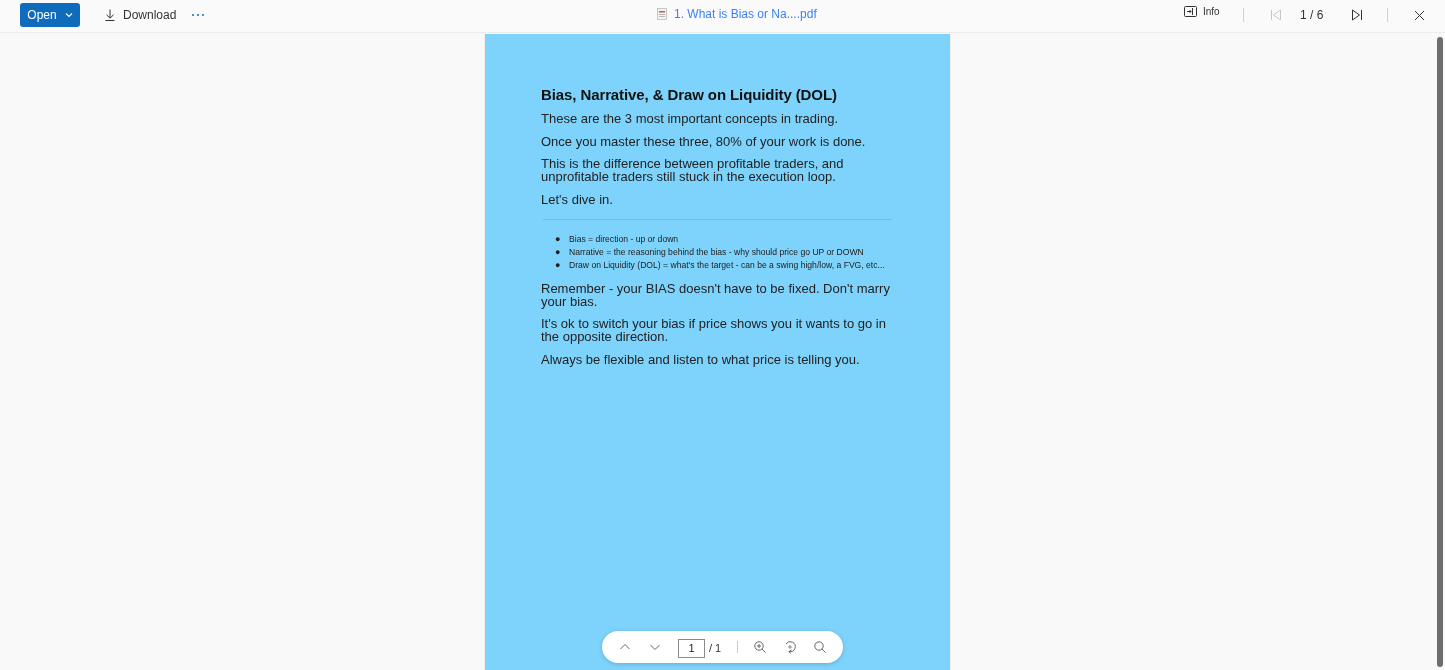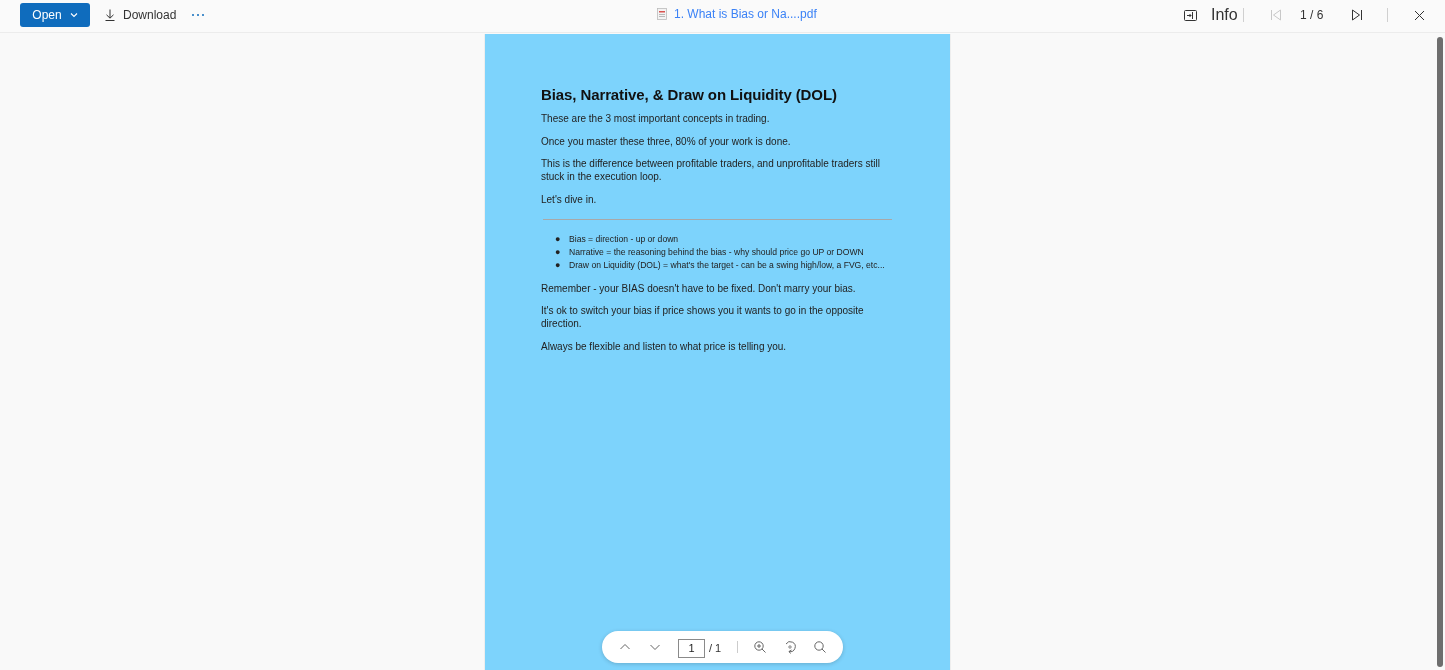--- a/index.html
+++ b/index.html
@@ -1,34 +1,34 @@
 <!DOCTYPE html>
 <html><head>
 <meta charset="utf-8">
 <style>
   * { box-sizing: border-box; margin: 0; padding: 0; }
   html, body { width: 1445px; height: 670px; overflow: hidden; background: #f9f9f9; font-family: "Liberation Sans", sans-serif; }
 
   .topbar { position: absolute; top: 0; left: 0; width: 1445px; height: 33px; background: #fafafa; border-bottom: 1px solid #ececec; }
-  .btn-open { position: absolute; left: 20px; top: 3px; width: 70px; height: 24px; background: #0f6cbd; color: #fff; border-radius: 3px; font-size: 12px; display: flex; align-items: center; justify-content: center; gap: 8px; cursor: pointer; }
+  .btn-open { position: absolute; left: 20px; top: 3px; width: 60px; height: 24px; background: #0f6cbd; color: #fff; border-radius: 3px; font-size: 12px; display: flex; align-items: center; justify-content: center; gap: 8px; cursor: pointer; }
   .btn-open .chev { width: 8px; height: 8px; }
   .btn-download { position: absolute; left: 103px; top: 6px; height: 18px; display: flex; align-items: center; gap: 6px; font-size: 12px; color: #333; cursor: pointer; }
   .btn-more { position: absolute; left: 188px; top: 6px; width: 20px; height: 18px; display: flex; align-items: center; justify-content: center; cursor: pointer; }
   .title { position: absolute; left: 657px; top: 7px; display: flex; align-items: center; gap: 7px; font-size: 12px; color: #3b82f6; }
-  .btn-info { position: absolute; left: 1184px; top: 6px; display: flex; align-items: center; gap: 14px; font-size: 16px; color: #333; cursor: pointer; }
+  .btn-info { position: absolute; left: 1184px; top: 6px; display: flex; align-items: center; gap: 6px; font-size: 10px; color: #333; cursor: pointer; }
   .vsep { position: absolute; top: 8px; width: 1px; height: 14px; background: #d0d0d0; }
   .icon-btn { position: absolute; top: 6px; width: 18px; height: 18px; display: flex; align-items: center; justify-content: center; cursor: pointer; }
   .page-count { position: absolute; left: 1300px; top: 8px; font-size: 12px; color: #333; }
 
   .scrollbar { position: absolute; left: 1437px; top: 37px; width: 6px; height: 630px; background: #6e6e6e; border-radius: 3px; }
 
   .page { position: absolute; left: 484px; top: 34px; width: 467px; height: 636px; background: #7dd3fc; border-left: 1px solid #eeeeee; border-right: 1px solid #eeeeee; }
   .doc { position: absolute; left: 56px; top: 52px; width: 360px; color: #222; font-family: "Liberation Sans", sans-serif; }
   .h1 { font-size: 15px; font-weight: bold; color: #111; margin-bottom: 9px; letter-spacing: -0.1px; }
-  .p { font-size: 10px; line-height: 13px; margin-bottom: 9.5px; color: #222; }
+  .p { font-size: 13px; line-height: 13px; margin-bottom: 9.5px; color: #222; }
   .hr { width: 349px; height: 1px; background: #a8a8a8; margin: 13px 0 13px 2px; }
   .h2 { font-size: 14px; font-weight: bold; color: #111; margin-bottom: 12px; }
   .list { margin-left: 14px; margin-bottom: 10px; }
   .li { display: flex; font-size: 8.6px; line-height: 13px; color: #222; }
   .li .bullet { width: 14px; flex: none; font-size: 9px; }
   .li .txt { flex: 1; }
 
   .pdf-toolbar { position: absolute; left: 602px; top: 631px; width: 241px; height: 32px; background: #fff; border-radius: 16px; box-shadow: 0 1px 4px rgba(0,0,0,0.18); }
   .pt-btn { position: absolute; top: 8px; width: 16px; height: 16px; display: flex; align-items: center; justify-content: center; cursor: pointer; }
   .pt-input { position: absolute; left: 76px; top: 8px; width: 27px; height: 19px; border: 1px solid #8a8a8a; font-size: 11px; text-align: center; line-height: 17px; color: #222; background: #fff; font-family: "Liberation Sans", sans-serif; }

